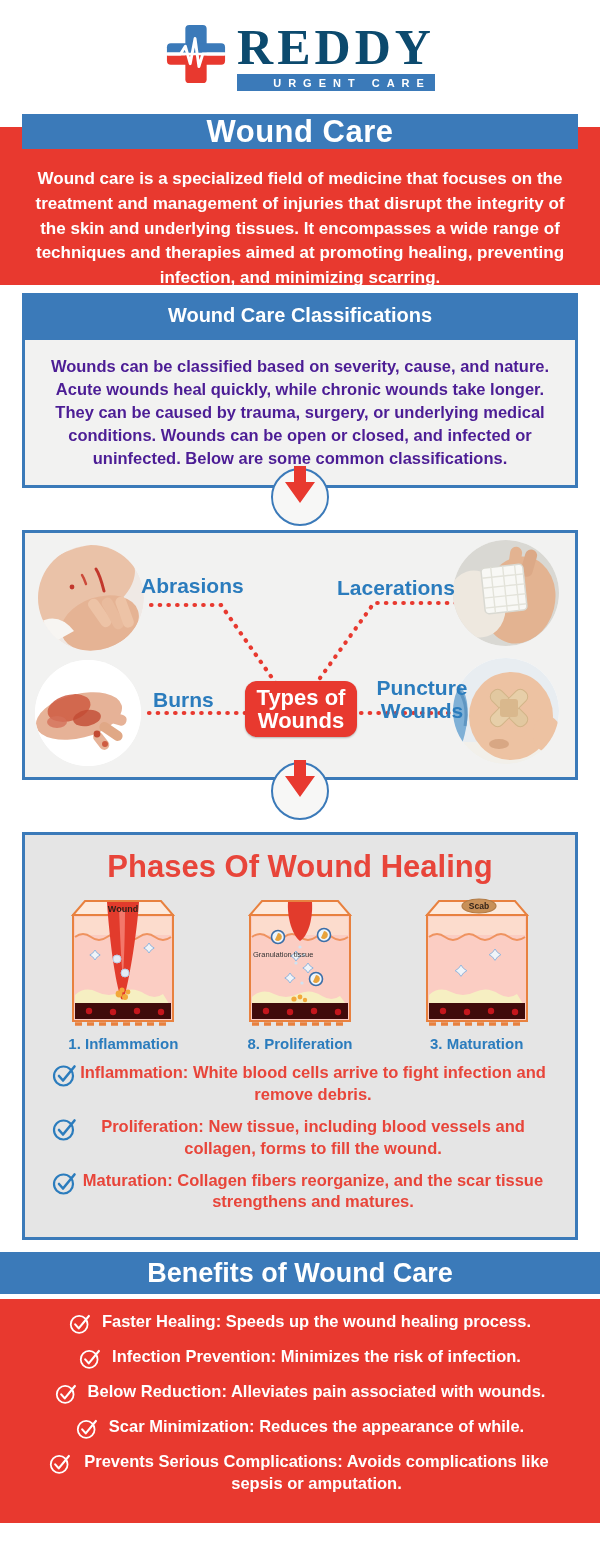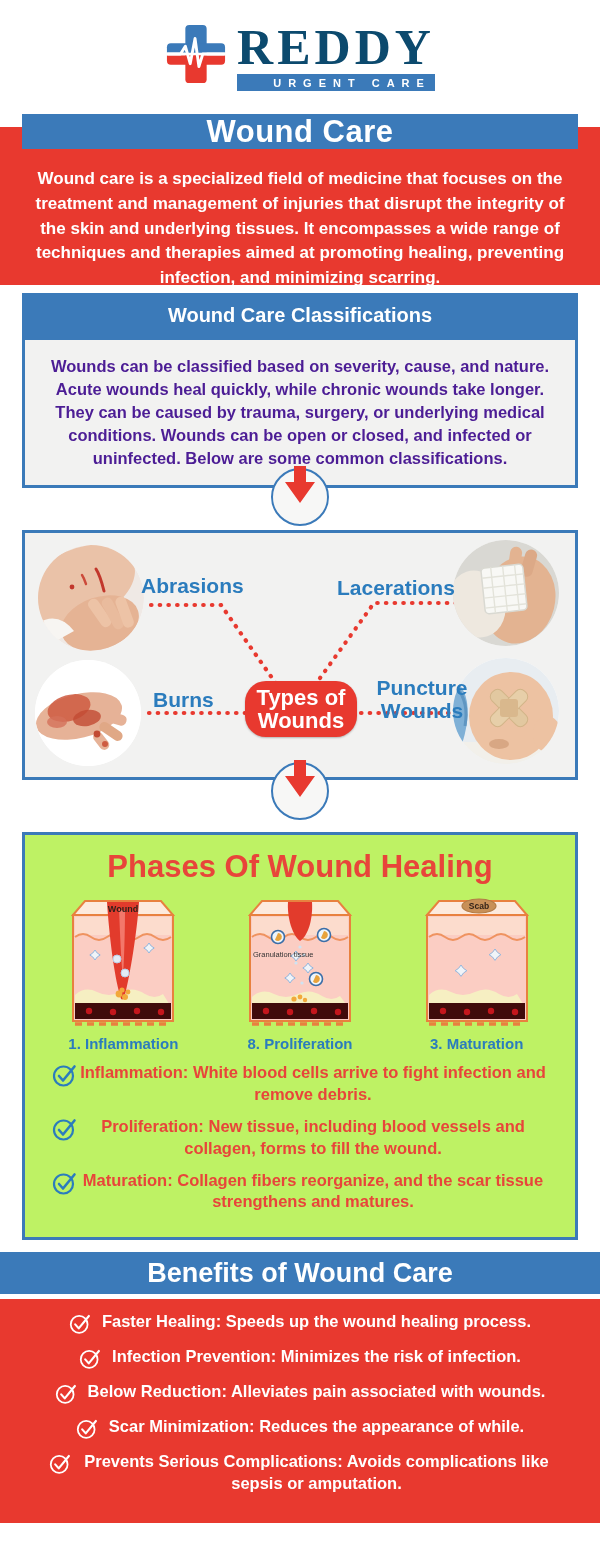--- a/index.html
+++ b/index.html
@@ -68,28 +68,28 @@
   .type-label {
     position:absolute; color:#2b7cbd; font-size:21px; font-weight:700; line-height:1.05;
     white-space:nowrap;
   }
   .tl-abrasions { left:116px; top:42px; }
   .tl-lacerations { left:312px; top:44px; }
   .tl-burns { left:128px; top:156px; }
   .tl-puncture { left:336px; top:144px; width:122px; text-align:center; white-space:normal; }
   .center-box {
     position:absolute; left:220px; top:148px; width:112px; height:56px;
-    background:#e8392f; border-radius:21px; display:flex; flex-direction:column;
+    background:#e8392f; border-radius:12px; display:flex; flex-direction:column;
     align-items:center; justify-content:center; box-shadow:0 1px 2px rgba(0,0,0,.25);
   }
   .center-box span { color:#ffffff; font-size:22px; font-weight:700; line-height:1.08; }
   
   .phases-card { margin-top:12px; }
   .phases-body {
-    border:3px solid #3b7ab9; background:#bef264; padding:12px 10px 14px;
+    border:3px solid #3b7ab9; background:#e5e5e5; padding:12px 10px 14px;
   }
   .phases-title { text-align:center; color:#e8453a; font-size:31px; font-weight:700; margin:2px 0 8px; }
   .phase-row { display:flex; justify-content:space-around; align-items:flex-start; }
   .phase-fig { display:flex; flex-direction:column; align-items:center; width:170px; }
   .phase-caption { margin-top:6px; color:#2b7cbd; font-size:15px; font-weight:600; }
   .points { margin-top:10px; }
   .point { display:flex; justify-content:center; align-items:flex-start; gap:0; margin-bottom:10px; }
   .point .txt {
     max-width:470px; text-align:center; color:#e8453a; font-size:16.5px; font-weight:600; line-height:1.32;
   }

